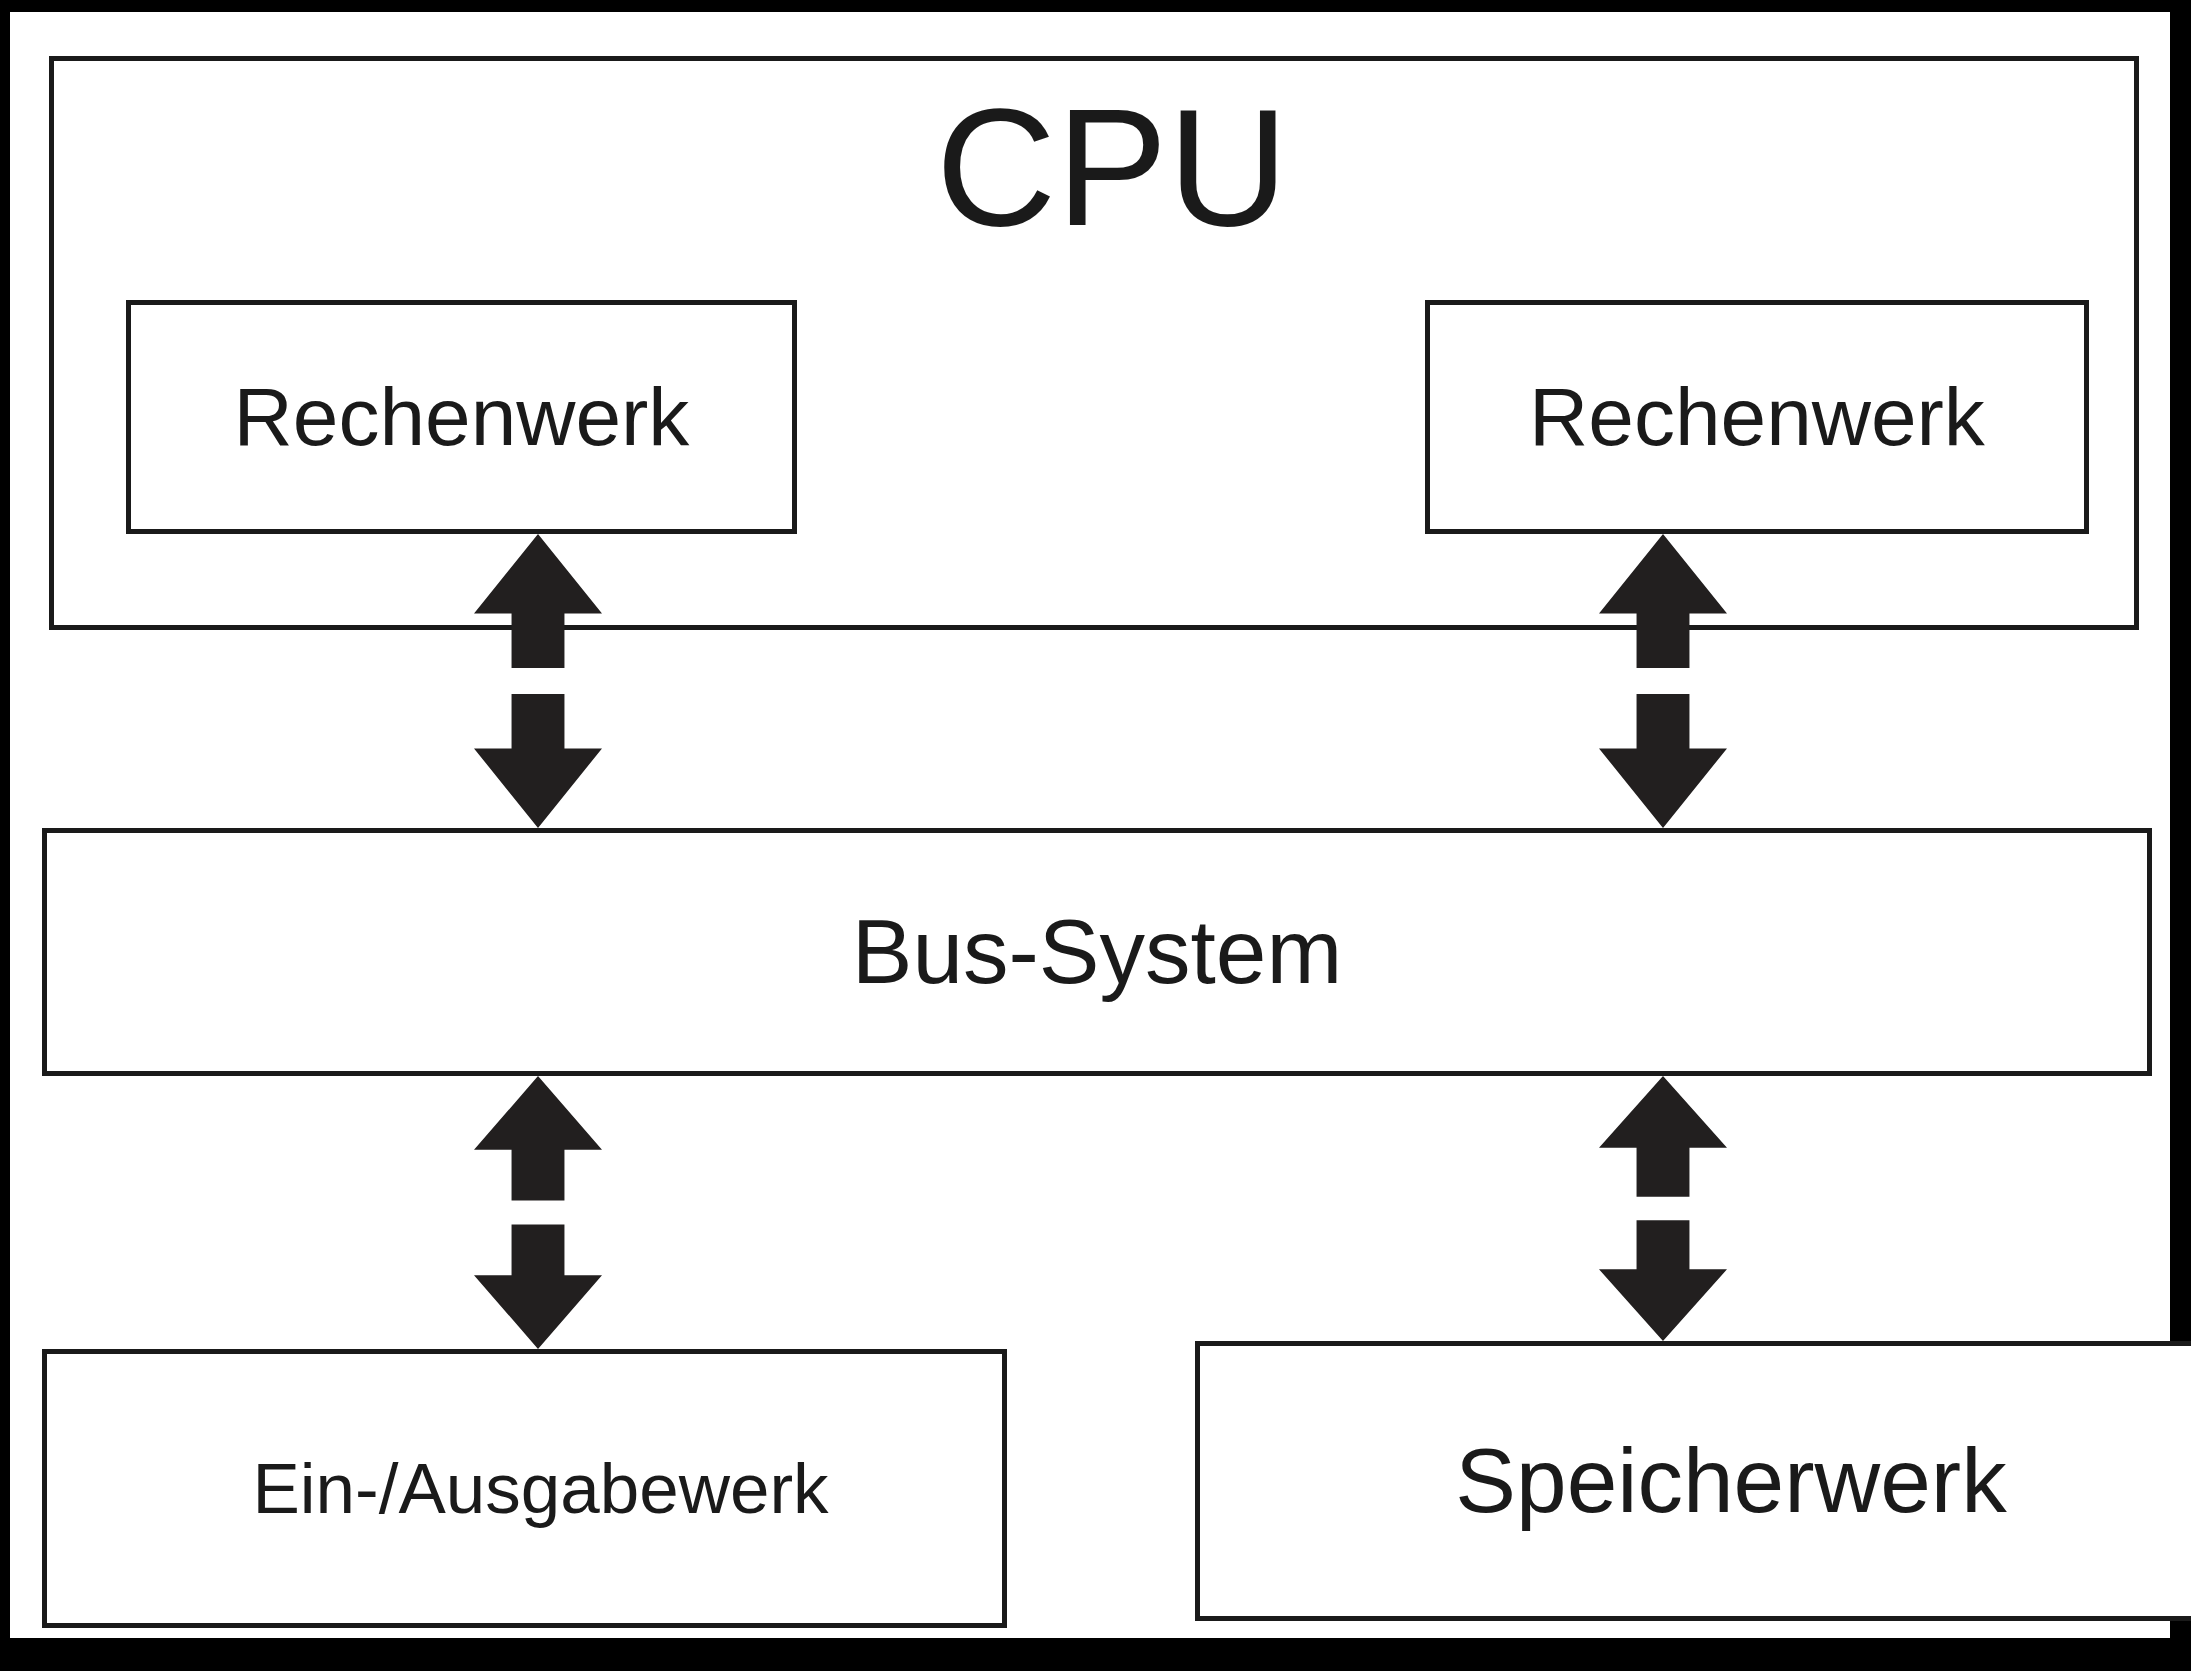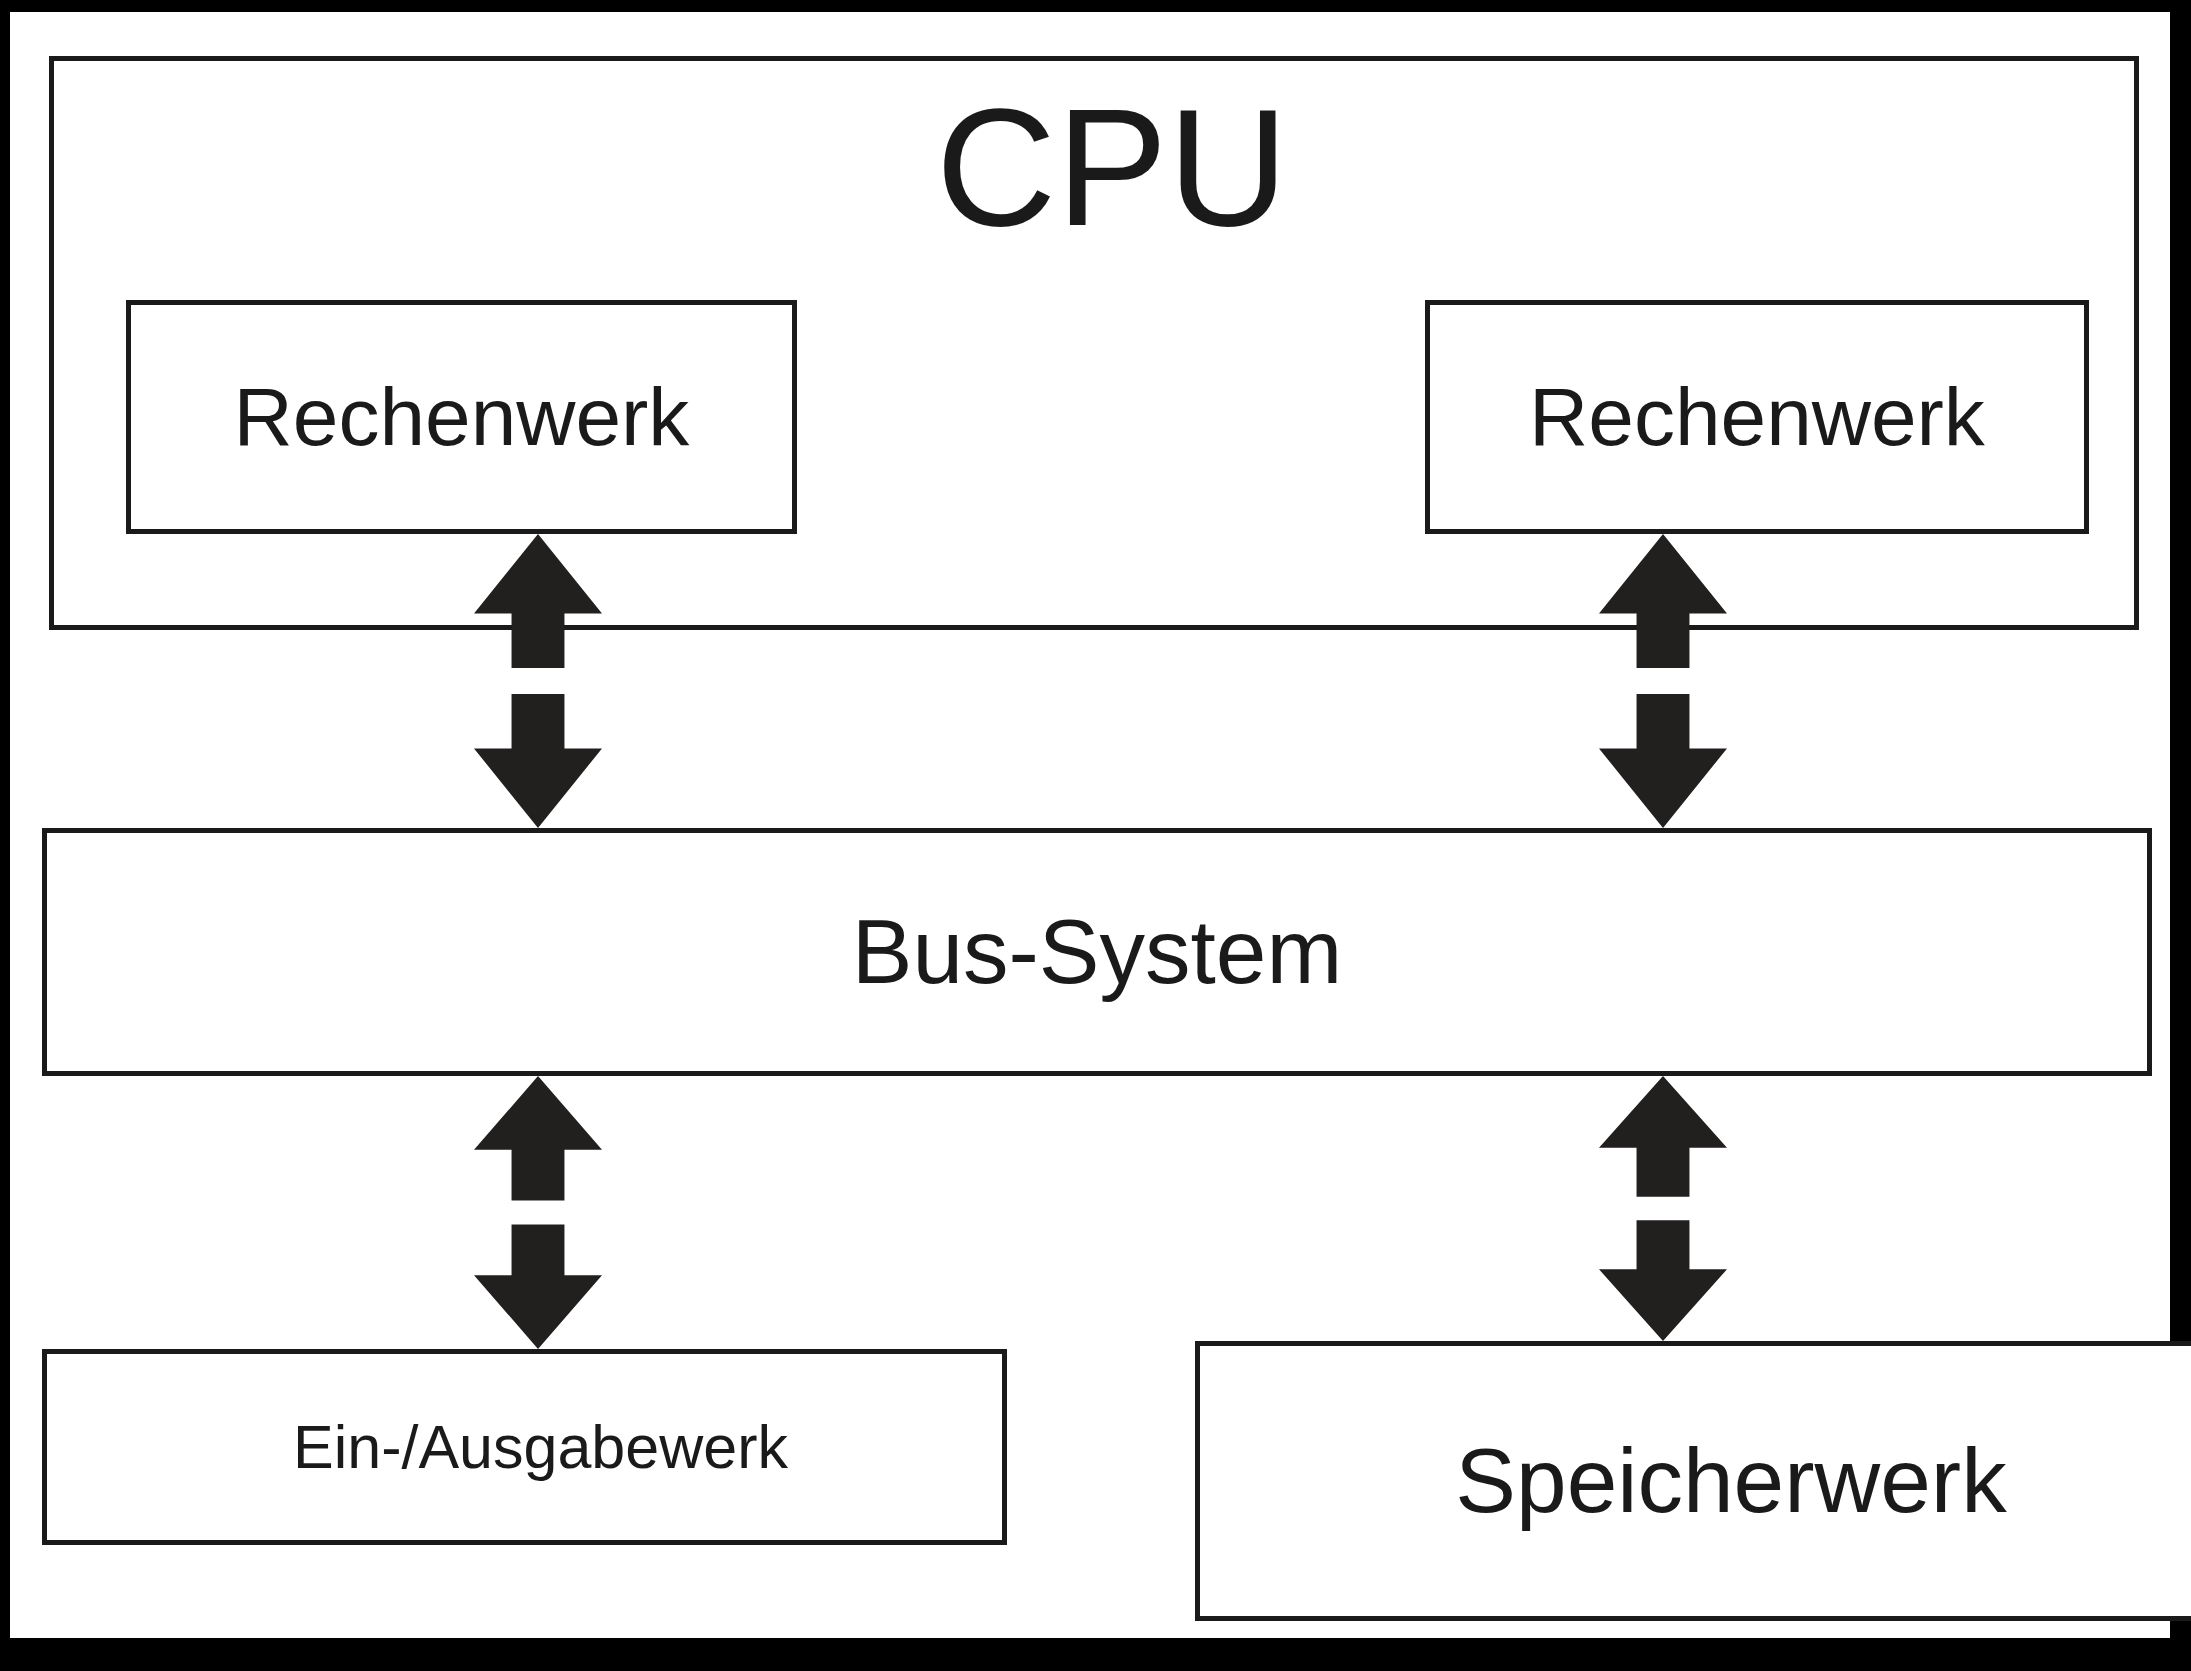--- a/index.html
+++ b/index.html
@@ -71,22 +71,22 @@
     left: 42px;
     top: 828px;
     width: 2110px;
     height: 248px;
     font-size: 91px;
   }
   .io-box {
     left: 42px;
     top: 1349px;
     width: 965px;
-    height: 196px;
-    font-size: 61px;
+    height: 279px;
+    font-size: 71px;
     padding-left: 32px;
   }
   .memory-box {
     left: 1195px;
     top: 1341px;
     width: 1072px;
     height: 280px;
     font-size: 91px;
   }
   .arrow {

